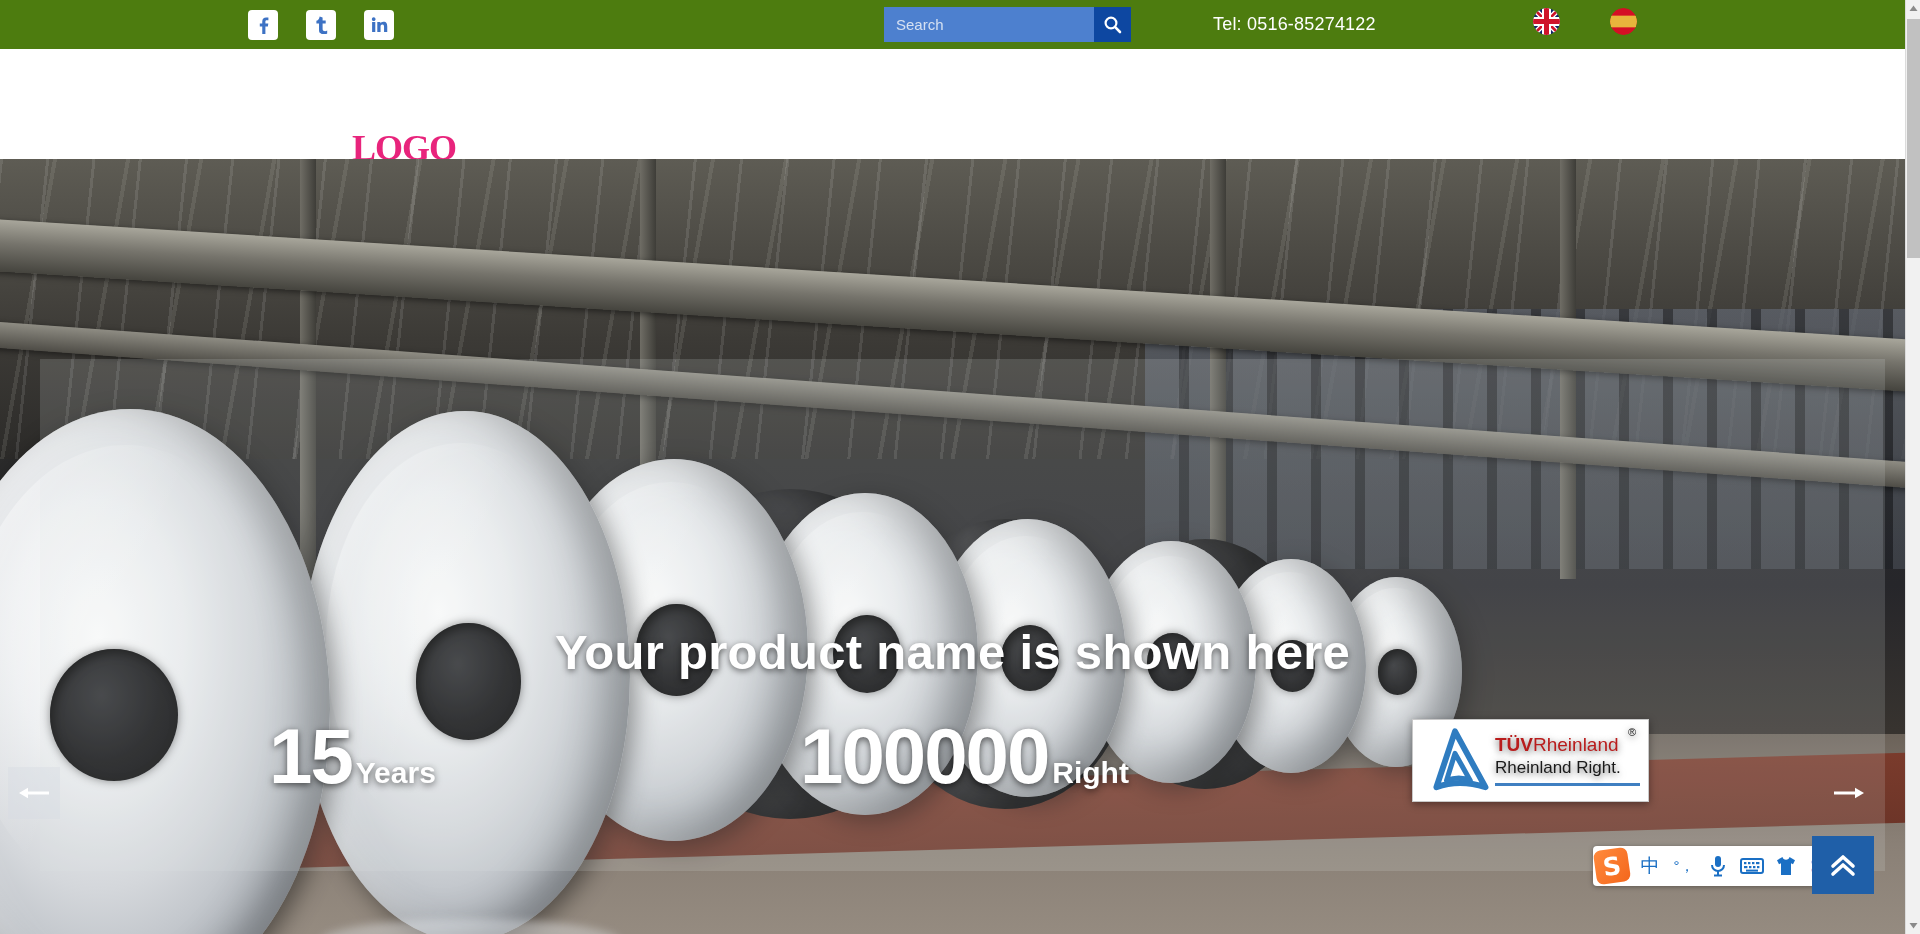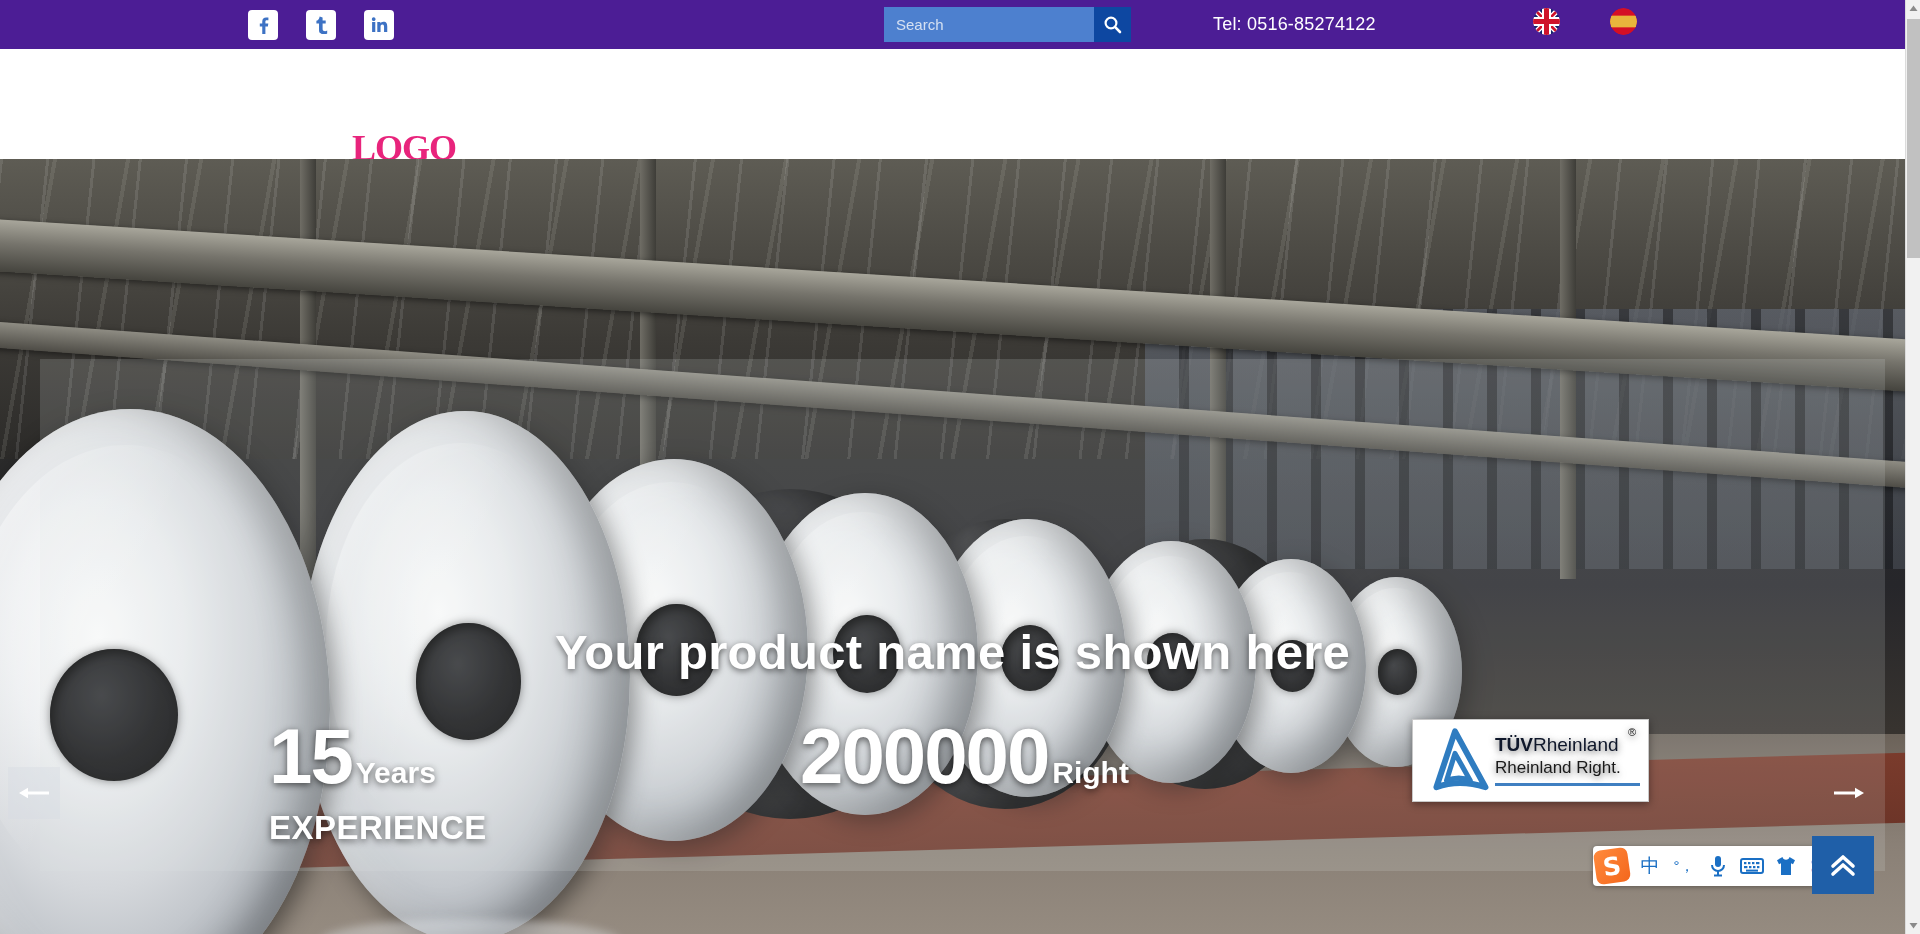--- a/index.html
+++ b/index.html
@@ -6,21 +6,21 @@
   html,body { width:1920px; height:934px; overflow:hidden; }
   body {
     font-family:"Liberation Sans", sans-serif;
     background:#fff;
     position:relative;
   }
 
   
   .topbar {
     position:absolute; top:0; left:0; width:1905px; height:49px;
-    background:#4c1d95; display:flex; align-items:center;
+    background:#4d7c0f; display:flex; align-items:center;
   }
   .social { display:flex; align-items:center; gap:28px; margin-left:248px; }
   .social-icon {
     width:30px; height:30px; background:#fff; border-radius:4px;
     display:flex; align-items:center; justify-content:center;
     color:#3d72c4; font-weight:bold; font-size:21px; line-height:1;
     cursor:pointer;
   }
   .social-icon svg { display:block; }
 
@@ -188,21 +188,21 @@
   #stat-inventory  { left:800px; top:0; }
   #stat-cert       { left:1412px; top:0; }
 
   .tuv-badge {
     width:237px; height:83px; background:#fff;
     border:1px solid #c9c9c9; display:flex; align-items:center;
     padding:6px 8px; box-shadow:0 2px 8px rgba(0,0,0,.4);
   }
   .tuv-mark { width:68px; height:66px; flex:0 0 68px; }
   .tuv-text { margin-left:6px; position:relative; flex:1; }
-  .tuv-name { font-size:19px; color:#0f172a; white-space:nowrap; line-height:1.1; }
+  .tuv-name { font-size:19px; color:#b91c1c; white-space:nowrap; line-height:1.1; }
   .tuv-name b { font-weight:bold; }
   .tuv-tag { font-size:17px; color:#1a1a1a; margin-top:2px; }
   .tuv-reg {
     position:absolute; top:-9px; right:4px; font-size:11px; color:#1a1a1a;
   }
   .tuv-rule { height:3px; background:#3f7fc1; margin-top:5px; }
   .cert-label { margin-top:14px; }
 
   
   .arrow {
@@ -390,25 +390,24 @@
   <div class="reflect" style="left:320px; top:760px; width:300px; height:80px;"></div>
 
   <div class="hero-overlay"></div>
 
   <div class="hero-title">Your product name is shown here</div>
 
   <div class="stats">
 
     <div class="stat" id="stat-experience">
       <span class="stat-num">15</span><span class="stat-unit">Years</span>
-      <div class="stat-label">EXPERIENCE</div>
     </div>
 
     <div class="stat" id="stat-inventory">
-      <span class="stat-num">200000</span><span class="stat-unit">Right</span>
+      <span class="stat-num">100000</span><span class="stat-unit">Right</span>
     </div>
 
     <div class="stat" id="stat-cert">
       <div class="tuv-badge">
         <svg class="tuv-mark" viewBox="0 0 80 78">
           <path d="M40 4 L76 70 Q45 60 18 70 Z" fill="none" stroke="#2f7cc0" stroke-width="7" stroke-linejoin="round"></path>
           <path d="M40 30 L58 62 Q45 56 30 62 Z" fill="none" stroke="#2f7cc0" stroke-width="6" stroke-linejoin="round"></path>
         </svg>
         <div class="tuv-text">
           <span class="tuv-reg">®</span>

